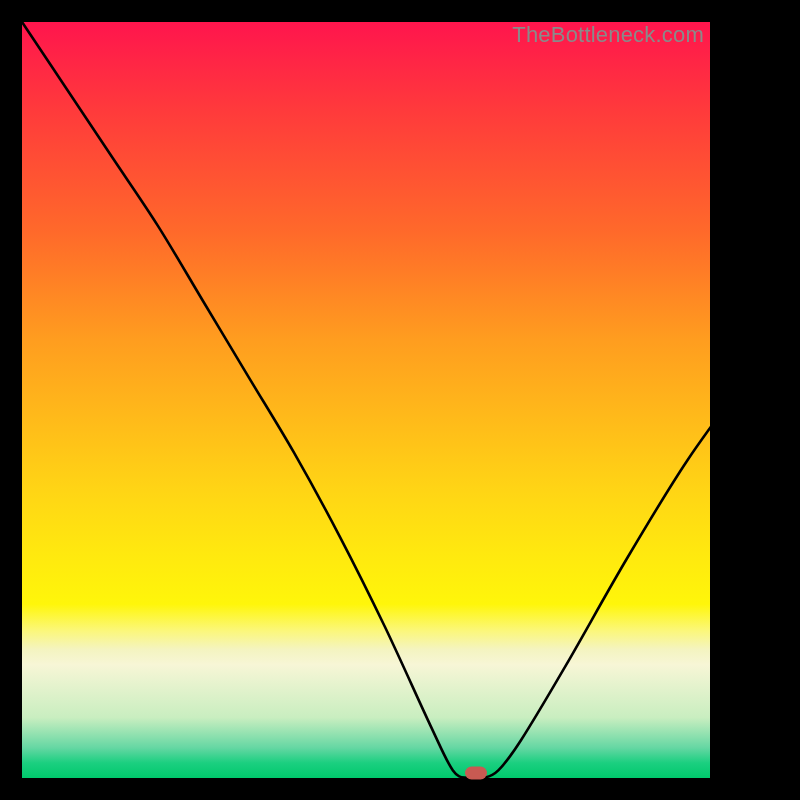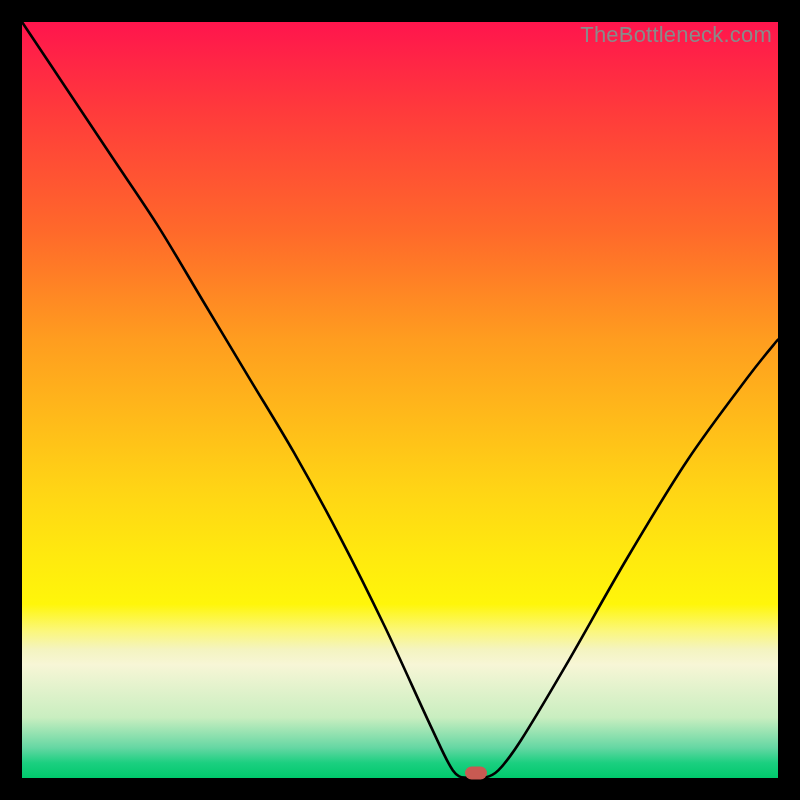--- a/index.html
+++ b/index.html
@@ -14,21 +14,21 @@
   .frame {
     position: relative;
     width: 800px;
     height: 800px;
     background: #000;
   }
   .plot {
     position: absolute;
     left: 22px;
     top: 22px;
-    width: 756px;
+    width: 688px;
     height: 756px;
     
     background: linear-gradient(
       to bottom,
       #ff154d 0%,
       #ff3b3b 12%,
       #ff6a2a 28%,
       #ff9d1f 42%,
       #ffb91a 52%,
       #ffd515 62%,

